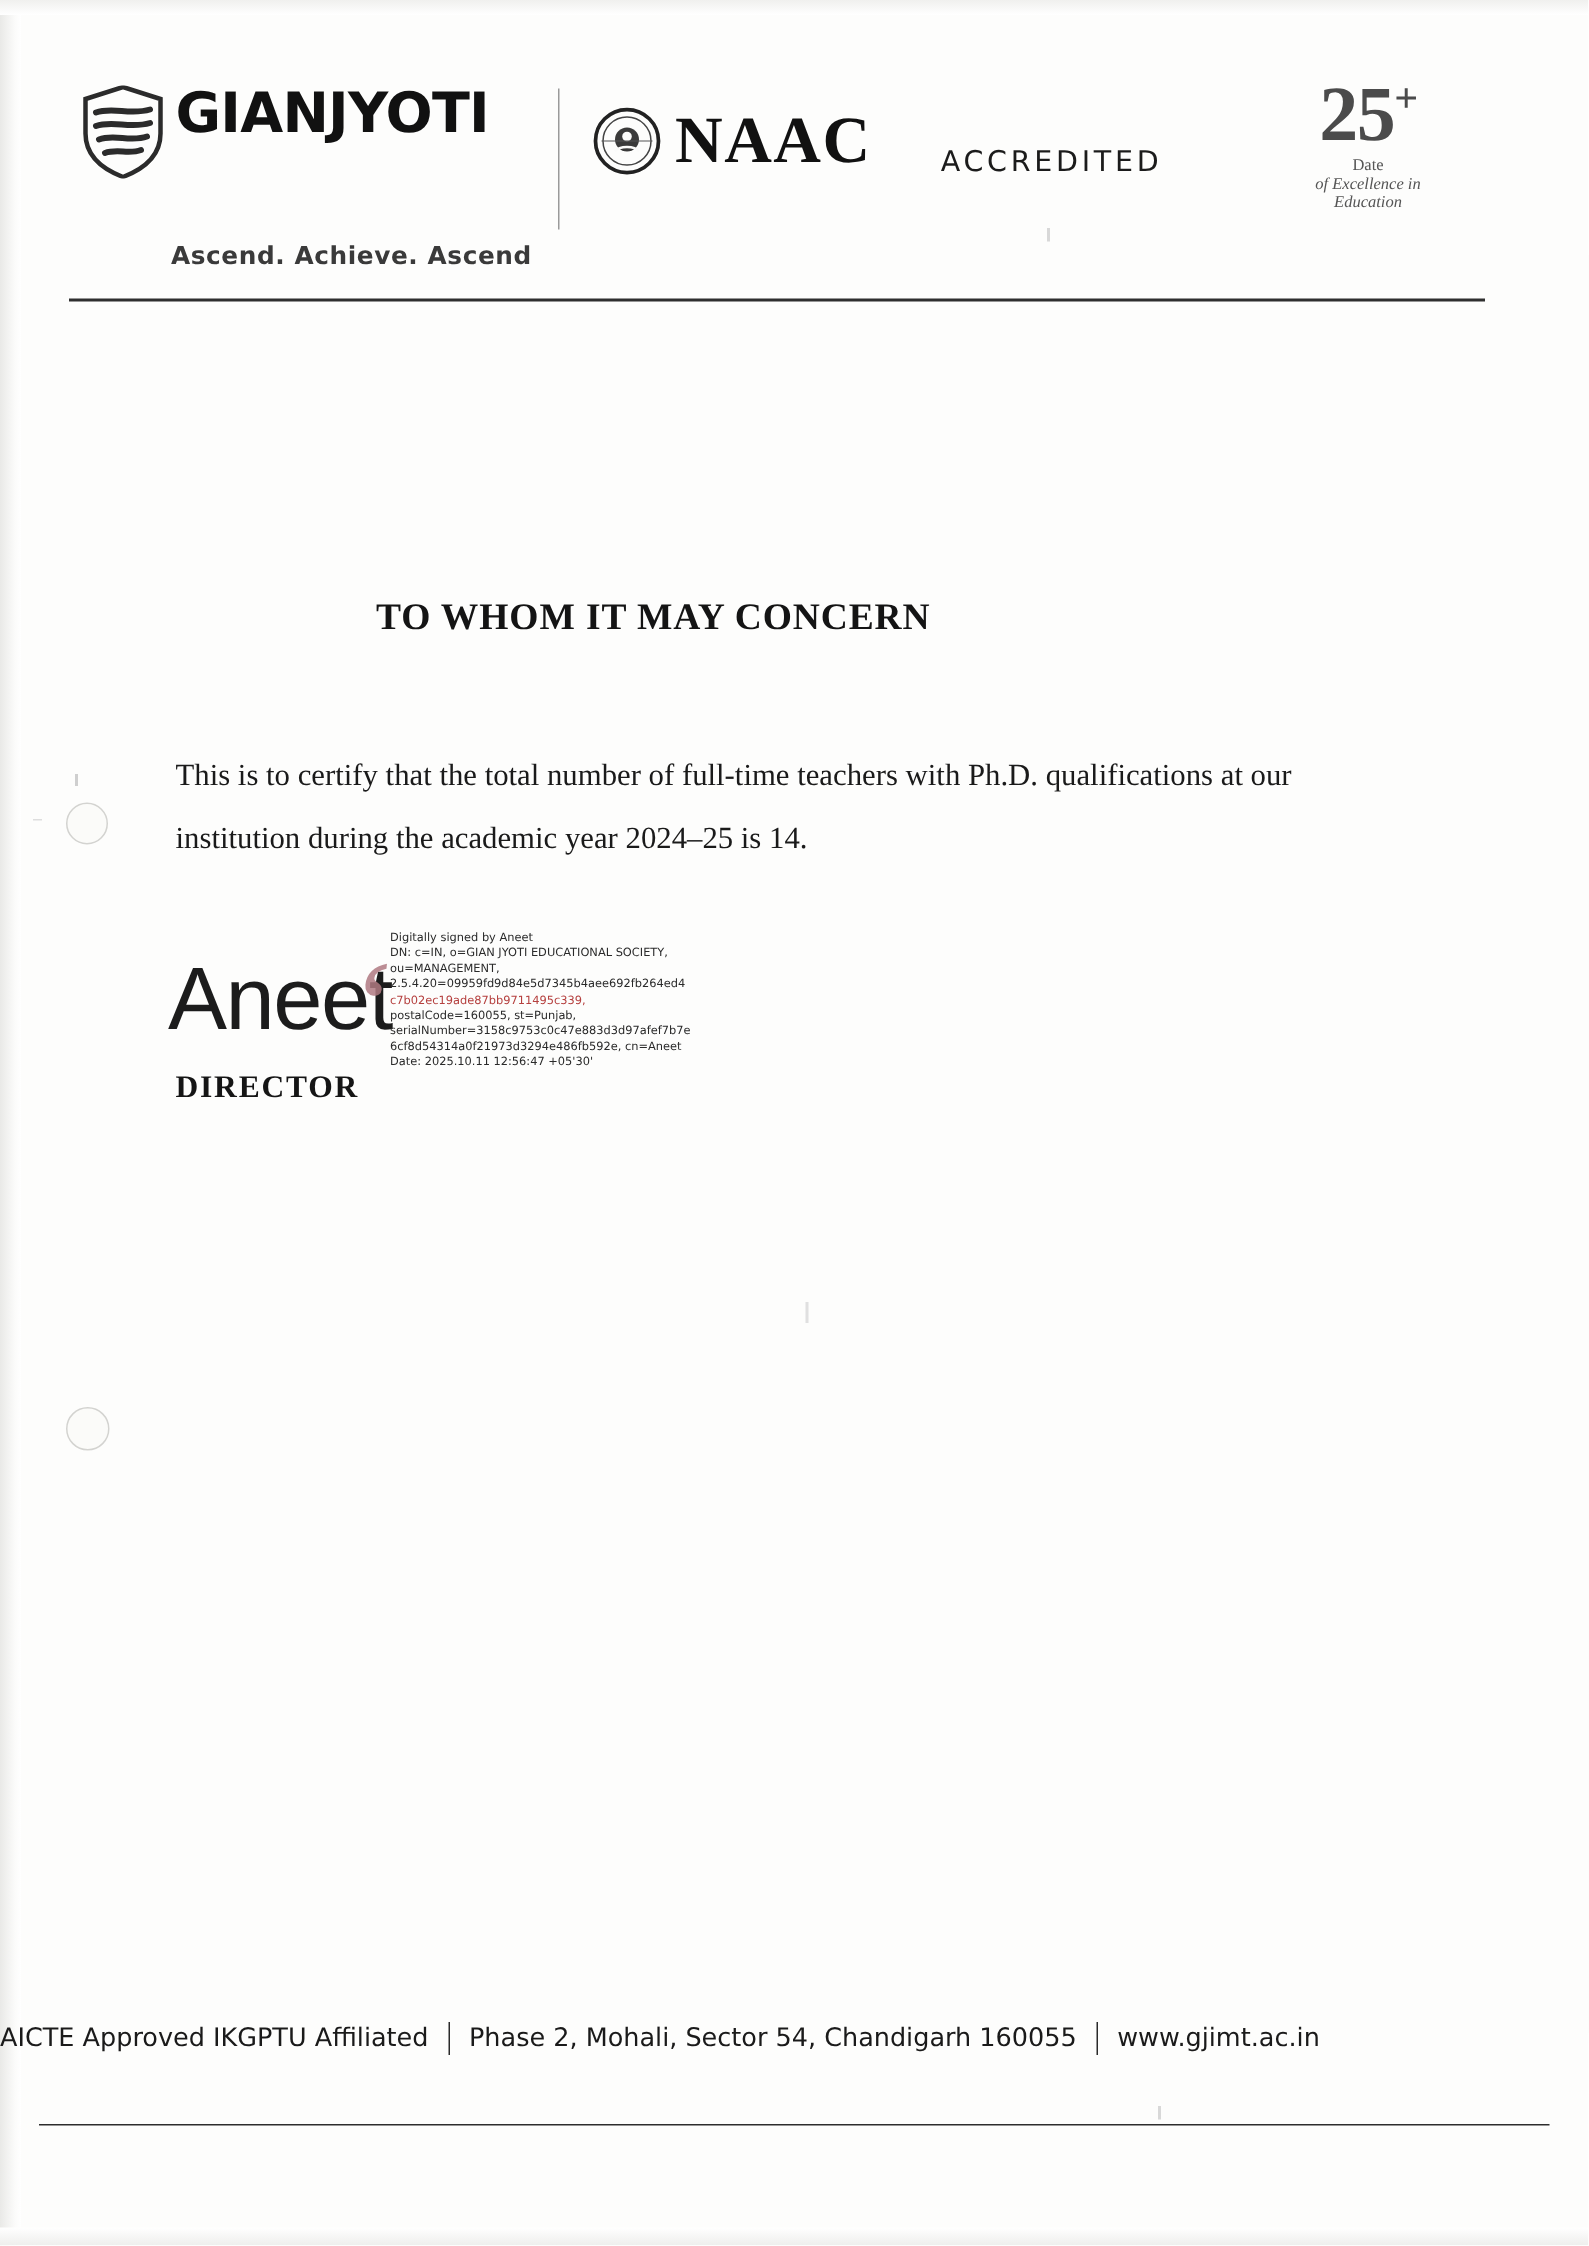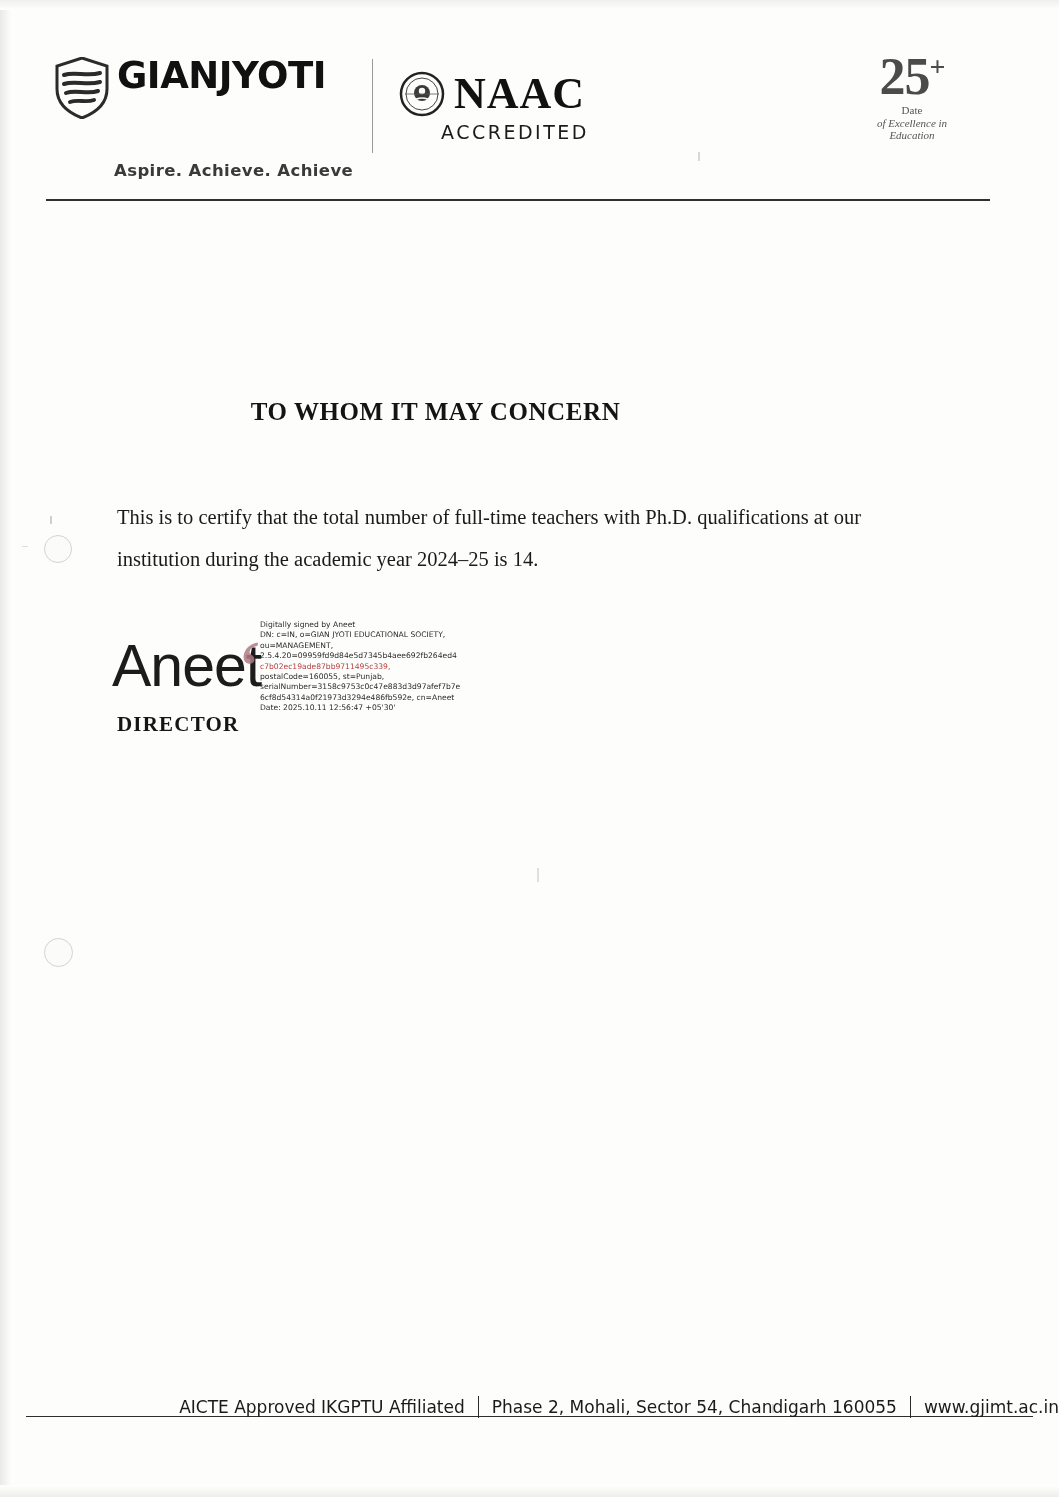--- a/index.html
+++ b/index.html
@@ -101,22 +101,22 @@
     top: 46px;
     width: 1px;
     height: 94px;
     background: #9a9a9a;
   }
   .naac-block {
     position: absolute;
     left: 395px;
     top: 55px;
     display: flex;
-    flex-direction: column;
-    align-items: center;
+    flex-direction: row;
+    align-items: flex-end;
   }
   .naac-row {
     display: flex;
     align-items: center;
   }
   .naac-seal {
     width: 46px;
     height: 46px;
     flex: none;
     margin-right: 9px;
@@ -264,24 +264,24 @@
     position: absolute;
     left: 26px;
     top: 1416px;
     width: 1007px;
     height: 1px;
     background: #2d2d2d;
   }
   .footer {
     position: absolute;
     left: 0;
-    top: 1396px;
+    top: 1348px;
     width: 1059px;
     display: flex;
-    justify-content: flex-end;
+    justify-content: flex-start;
     align-items: center;
     font-family: "DejaVu Sans", sans-serif;
     font-size: 17px;
     color: #1a1a1a;
   }
   .footer span { white-space: nowrap; }
   .footer .sep {
     display: inline-block;
     width: 1px;
     height: 22px;
@@ -315,21 +315,21 @@
         <path d="M9 18 C20 14 32 20 45 16" fill="none" stroke="#2b2b2b" stroke-width="4" stroke-linecap="round"></path>
         <path d="M9 27 C20 23 32 29 45 25" fill="none" stroke="#2b2b2b" stroke-width="4" stroke-linecap="round"></path>
         <path d="M11 36 C21 32 32 38 43 34" fill="none" stroke="#2b2b2b" stroke-width="4" stroke-linecap="round"></path>
         <path d="M15 45 C23 42 31 46 39 43" fill="none" stroke="#2b2b2b" stroke-width="4" stroke-linecap="round"></path>
       </svg>
       <div class="logo-text">
         <div class="logo-name">GIANJYOTI</div>
       </div>
     </div>
 
-    <div class="tagline">Aspire. Achieve. Achieve</div>
+    <div class="tagline">Ascend. Achieve. Ascend</div>
 
     <div class="divider-vert"></div>
 
     <div class="naac-block">
       <div class="naac-row">
         <svg class="naac-seal" viewBox="0 0 46 46">
           <circle cx="23" cy="23" r="21" fill="none" stroke="#222" stroke-width="2.5"></circle>
           <circle cx="23" cy="23" r="16" fill="none" stroke="#444" stroke-width="1"></circle>
           <circle cx="23" cy="22" r="8" fill="#3a3a3a"></circle>
           <circle cx="23" cy="20" r="3.2" fill="#fbfbfa"></circle>

